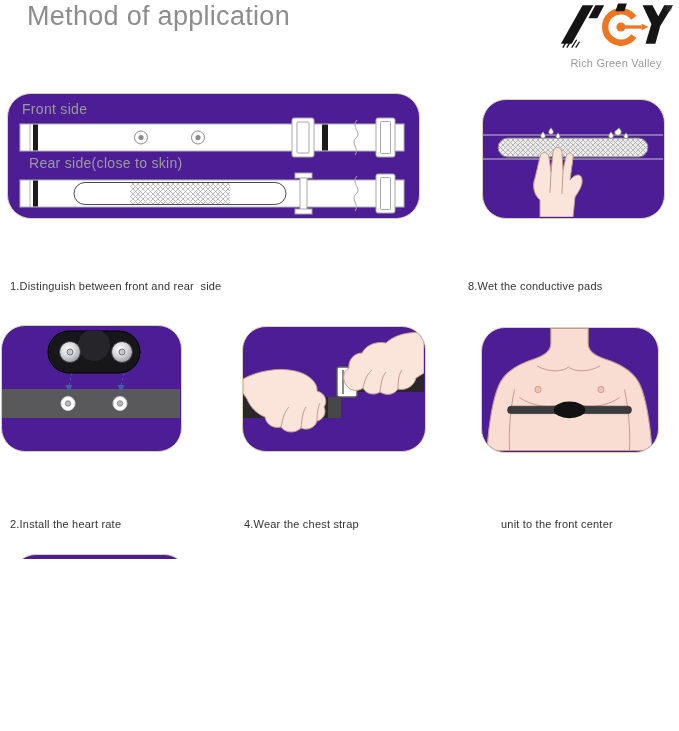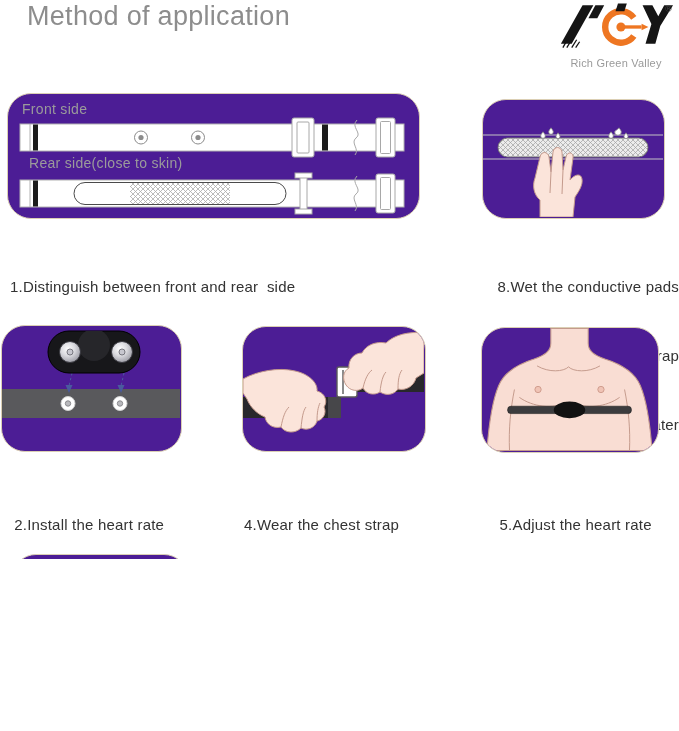--- a/index.html
+++ b/index.html
@@ -5,22 +5,22 @@
   html,body{margin:0;padding:0;background:#fff;}
   .page{position:relative;width:679px;height:559px;background:#ffffff;
         font-family:"Liberation Sans",sans-serif;overflow:hidden;}
   .title{position:absolute;left:27px;top:1px;font-size:27px;color:#8d8d8d;
          letter-spacing:.3px;font-weight:400;}
   .logo{position:absolute;left:556px;top:3px;width:120px;text-align:center;}
   .logo .tagline{font-size:11px;color:#9a9a9a;margin-top:4px;letter-spacing:.2px;}
   .box{position:absolute;background:#4c1d95;border:1.5px solid #dbcfb4;border-radius:24px;
        box-sizing:border-box;overflow:hidden;}
   .box svg{position:absolute;left:0;top:0;display:block;}
-  .caption{position:absolute;font-size:15px;line-height:23px;color:#333333;
-           letter-spacing:.2px;white-space:pre-wrap;text-align:right;}
+  .caption{position:absolute;font-size:11px;line-height:23px;color:#333333;
+           letter-spacing:.2px;white-space:pre-wrap;}
   .caption .cont{padding-left:14px;}
   .cl:empty{display:none;}
   .strap-label{position:absolute;font-size:14px;color:#9b9b9b;letter-spacing:.3px;}
 </style>
 </head>
 <body>
 
 <div class="page">
 
   <div class="title">Method of application</div>
@@ -211,21 +211,20 @@
   <div class="caption" style="left:10px;top:467px;">
     <div class="cl">2.Install the heart rate</div>
     <div class="cl cont">unit(not included) on</div>
     <div class="cl cont">the chest strap</div>
   </div>
   <div class="caption" style="left:244px;top:467px;">
     <div class="cl">4.Wear the chest strap</div>
     <div class="cl cont">around the chest</div>
   </div>
   <div class="caption" style="left:487px;top:467px;">
-    <div class="cl">5.Adjust the heart rate</div>
     <div class="cl cont">unit to the front center</div>
     <div class="cl cont">position(under bust)</div>
   </div>
 
   <div class="box" style="left:12px;top:554px;width:176px;height:134px;">
     <svg width="173" height="131" viewBox="0 0 173 131">
       <rect x="0" y="40" width="173" height="33" fill="#4b4b4e"></rect>
       <g fill="#fff" stroke="#828282" stroke-width="1.4">
         <rect x="47" y="34" width="19" height="45" rx="1"></rect>
         <rect x="51.5" y="38.5" width="10" height="36"></rect>

